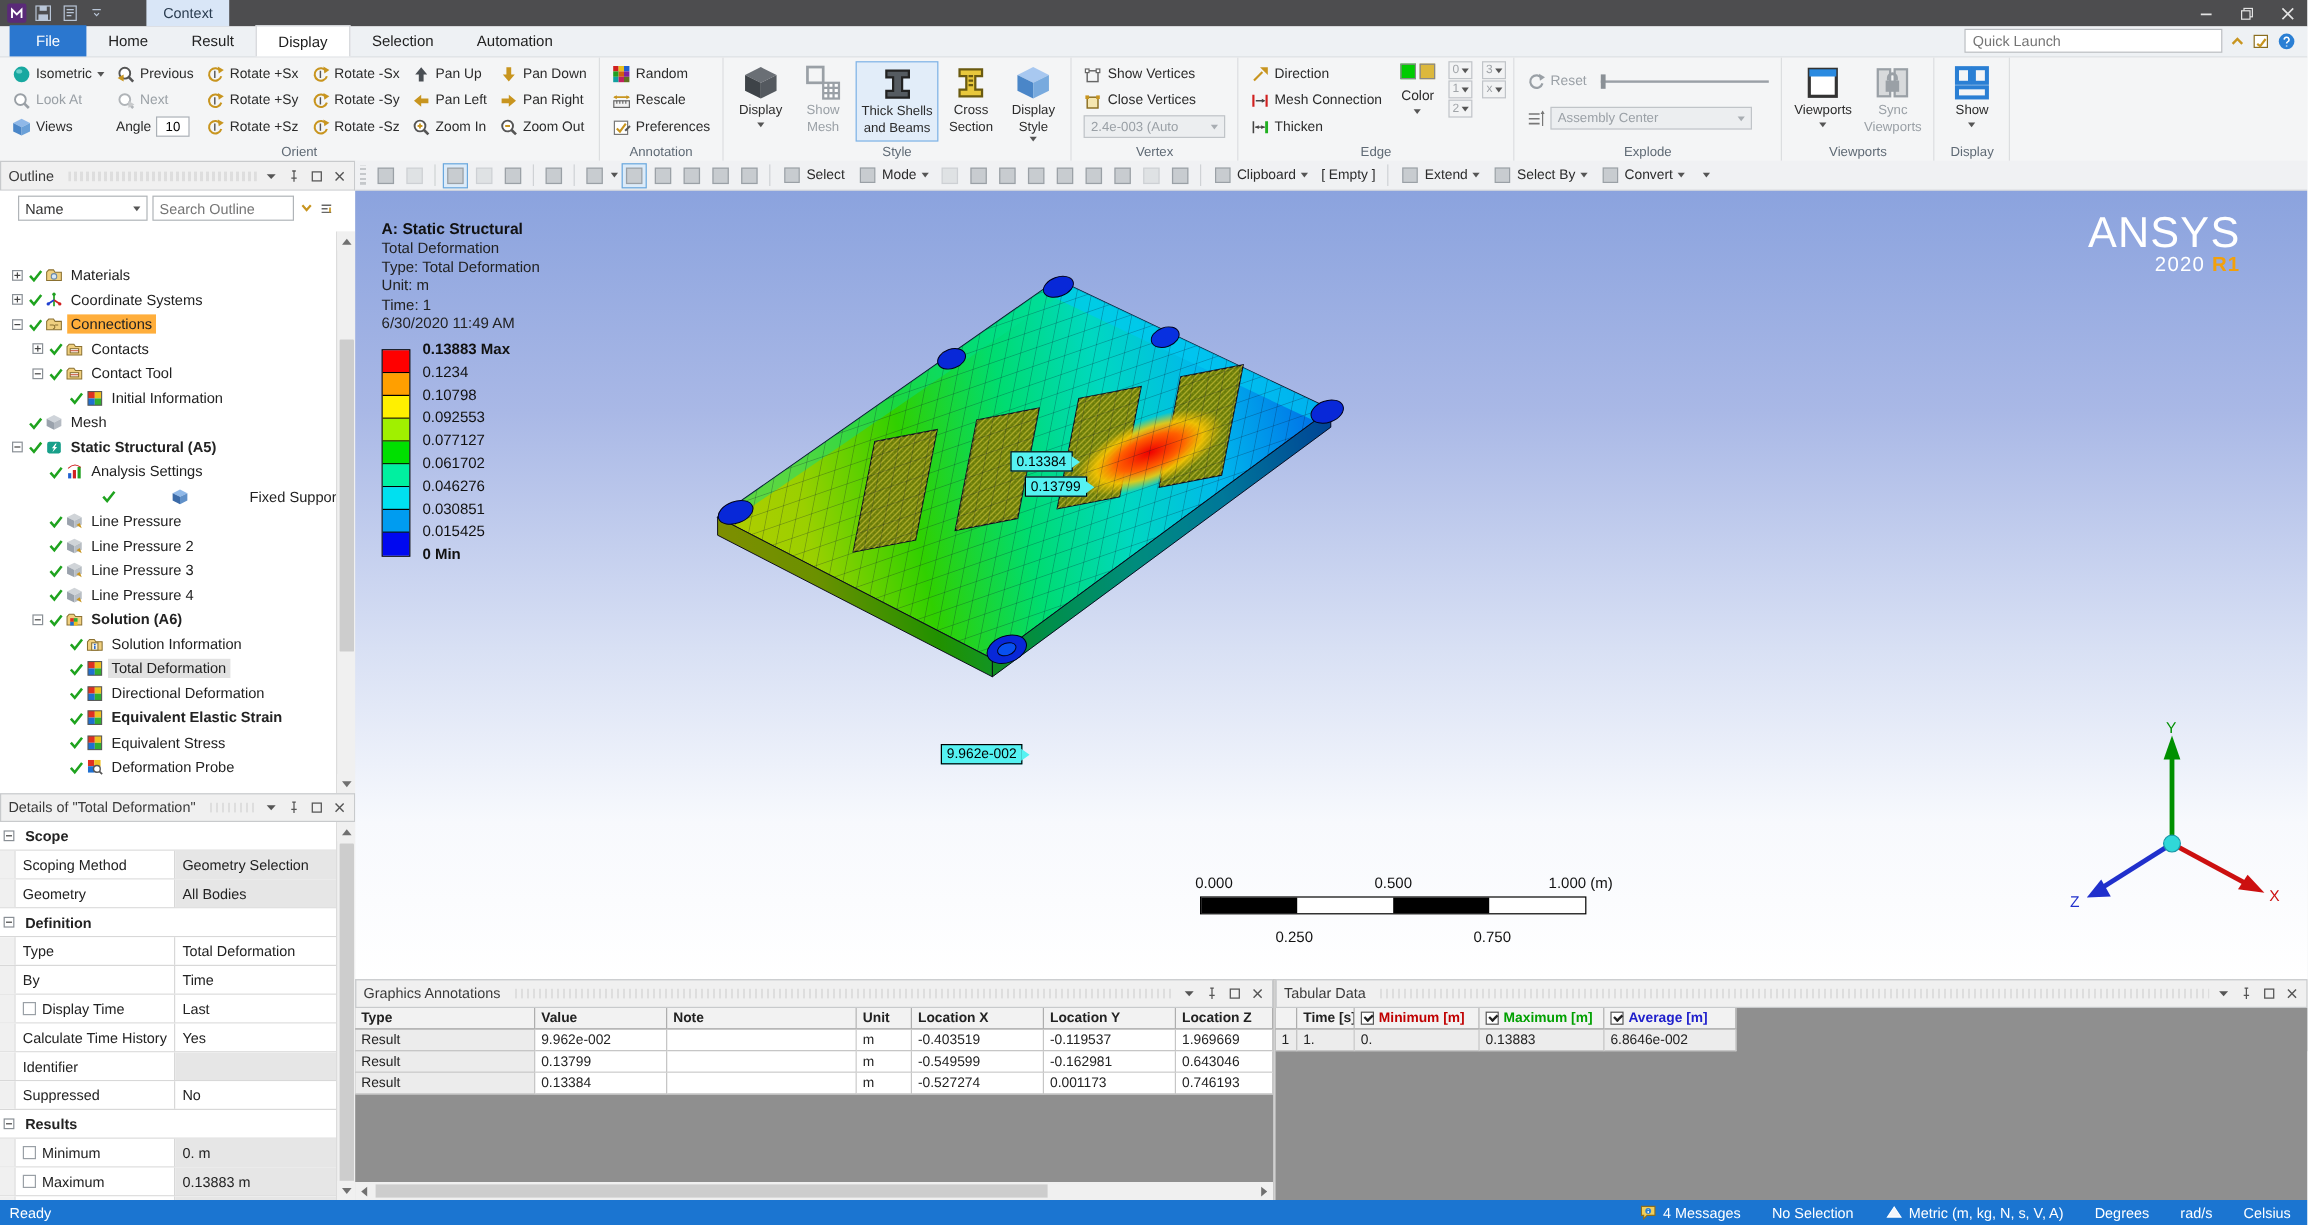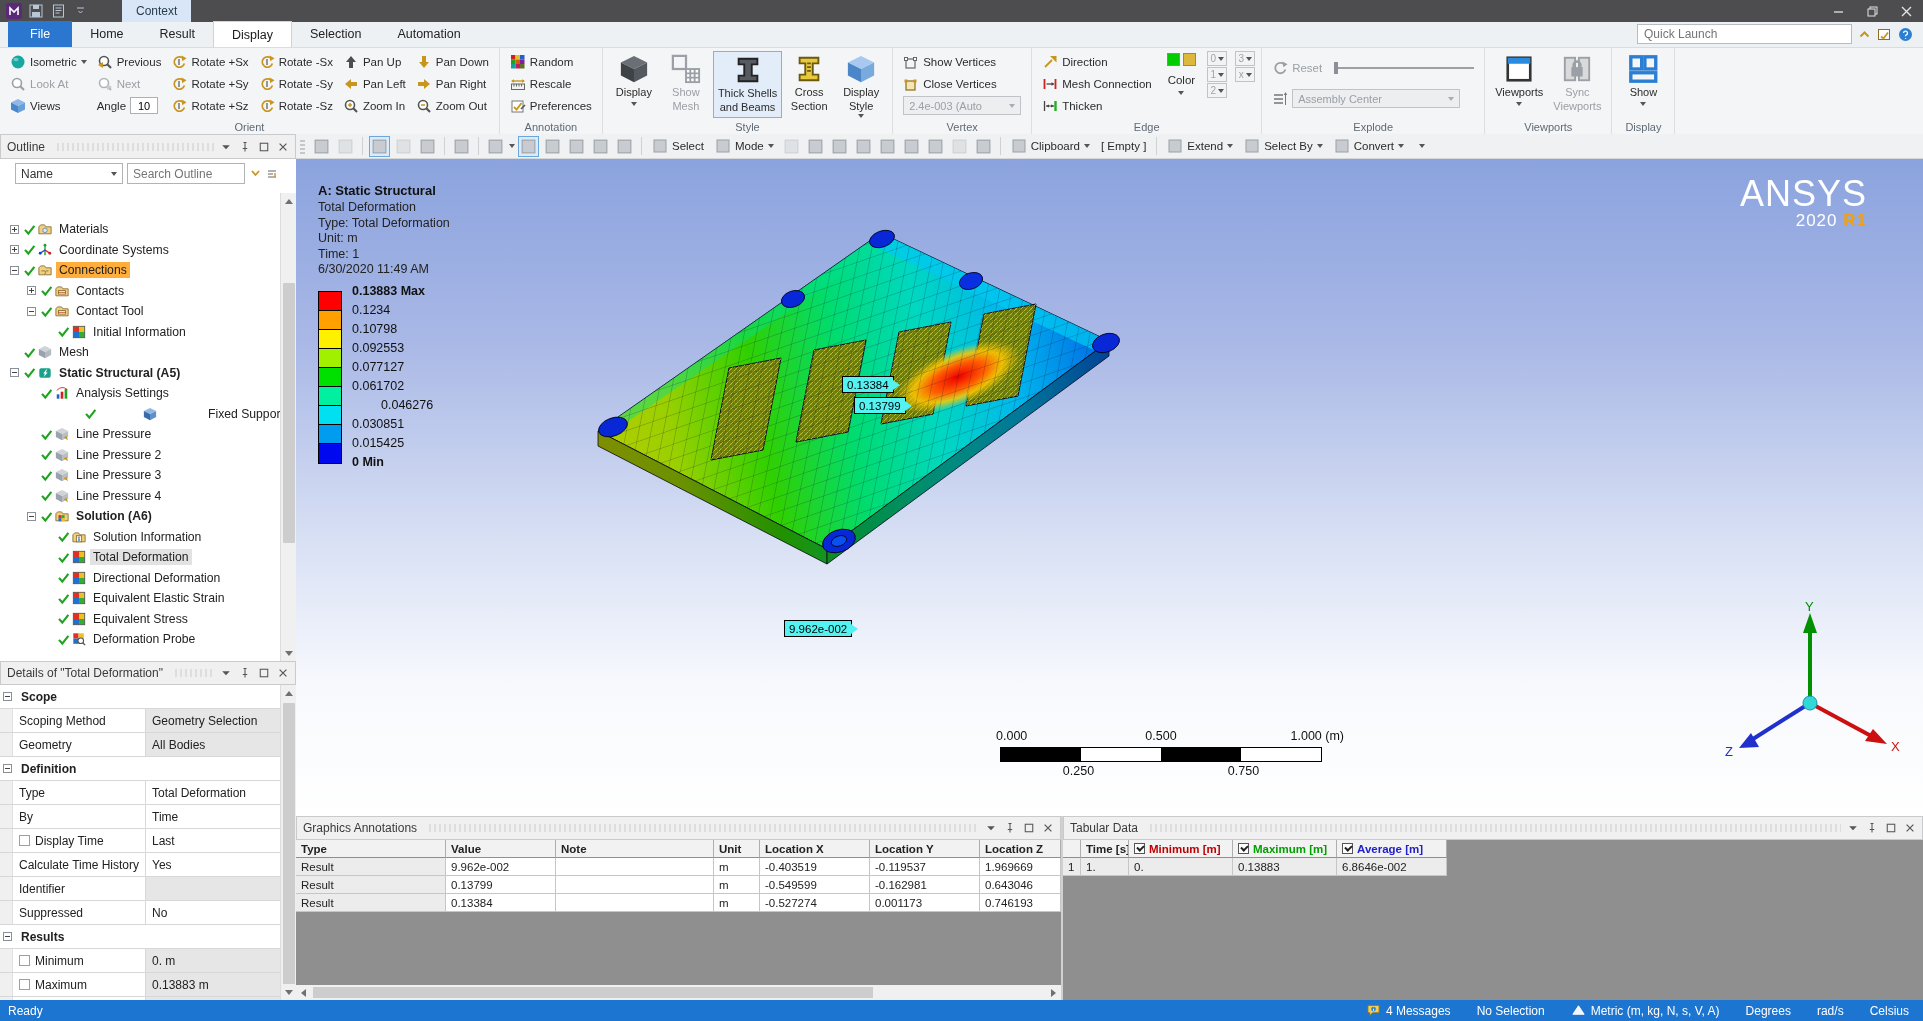--- a/index.html
+++ b/index.html
@@ -119,21 +119,21 @@
   .probe-flag { position:absolute; height:17px; background:#55f2f2; border:1px solid #000; font-size:11.5px; display:flex; align-items:center; padding:0 4px; color:#000; }
   .probe-flag::after { content:""; position:absolute; right:-7px; top:3px; width:0; height:0; border-top:5px solid transparent; border-bottom:5px solid transparent; border-left:7px solid #55f2f2; }
   .flag-0 { left:546px; top:217px; }
   .flag-1 { left:558px; top:238px; }
   .flag-2 { left:488px; top:461px; }
   .scalebar { position:absolute; left:700px; top:570px; width:330px; font-size:12.5px; color:#111; }
   .sb-top { position:relative; height:16px; }
   .sb-bar { position:relative; height:15px; border:1px solid #000; background:#fff; display:flex; margin:2px 4px 0 4px; }
   .sb-seg { flex:1; }
   .sb-seg.b { background:#000; }
-  .sb-bot { position:relative; height:16px; margin-top:2px; }
+  .sb-bot { position:relative; height:16px; margin-top:12px; }
   .triad { position:absolute; right:20px; bottom:40px; }
 
   
   .ga-panel { position:absolute; left:296px; top:816px; width:765px; height:184px; background:#8f8f8f; }
   .td-panel { position:absolute; left:1061px; top:816px; width:862px; height:184px; background:#8f8f8f; border-left:2px solid #d0d0d0; }
   .bp-header { height:24px; }
   .grid-table { display:grid; font-size:11.5px; background:#8f8f8f; }
   .gcell { background:#fff; border-right:1px solid #c6c6c6; border-bottom:1px solid #c6c6c6; padding:2px 5px; display:flex; align-items:center; height:18px; white-space:nowrap; overflow:hidden; }
   .gcell.head { background:#f2f2f2; border-right:1px solid #aeaeae; border-bottom:1px solid #8f8f8f; font-weight:bold; }
   .gcell.rowhead { background:#ececec; }
@@ -1227,21 +1227,21 @@
               <svg viewBox="0 0 16 16" width="14" height="14" xmlns="http://www.w3.org/2000/svg">
                 <rect x="1.5" y="1.5" width="6.5" height="6.5" fill="#e03020"></rect>
                 <rect x="8" y="1.5" width="6.5" height="6.5" fill="#f0c020"></rect>
                 <rect x="1.5" y="8" width="6.5" height="6.5" fill="#2070d0"></rect>
                 <rect x="8" y="8" width="6.5" height="6.5" fill="#30b030"></rect>
                 <rect x="1.5" y="1.5" width="13" height="13" fill="none" stroke="#555"></rect>
               </svg>
             </span>
             <span class="tlabel2">Directional Deformation</span>
           </div>
-          <div class="trow" style="padding-left: 44px;">
+          <div class="trow" style="padding-left: 44px; font-weight: bold;">
             <span class="texp-sp"></span>
             <span class="tcheck">
               <svg viewBox="0 0 16 16" width="13" height="13" xmlns="http://www.w3.org/2000/svg">
                 <path d="M2.5 8.5 l4 4.5 L14 3.5" stroke="#1fa31f" stroke-width="2.6" fill="none"></path>
               </svg>
             </span>
             <span class="ticon">
               <svg viewBox="0 0 16 16" width="14" height="14" xmlns="http://www.w3.org/2000/svg">
                 <rect x="1.5" y="1.5" width="6.5" height="6.5" fill="#e03020"></rect>
                 <rect x="8" y="1.5" width="6.5" height="6.5" fill="#f0c020"></rect>
@@ -1518,21 +1518,21 @@
           <div class="lband" style="background: rgb(0, 224, 240);"></div>
           <div class="lband" style="background: rgb(0, 156, 240);"></div>
           <div class="lband" style="background: rgb(0, 8, 240);"></div>
         </div>
         <div class="llabel edge" style="top: -1px;">0.13883 Max</div>
         <div class="llabel" style="top: 18px;">0.1234</div>
         <div class="llabel" style="top: 37px;">0.10798</div>
         <div class="llabel" style="top: 56px;">0.092553</div>
         <div class="llabel" style="top: 75px;">0.077127</div>
         <div class="llabel" style="top: 94px;">0.061702</div>
-        <div class="llabel" style="top: 113px; margin-left: 29px;">0.046276</div>
+        <div class="llabel" style="top: 113px;">0.046276</div>
         <div class="llabel" style="top: 132px;">0.030851</div>
         <div class="llabel" style="top: 151px;">0.015425</div>
         <div class="llabel edge" style="top: 170px;">0 Min</div>
       </div>
 
     <div class="ansys-logo">
       <div class="ansys-name">ANSYS</div>
       <div class="ansys-ver"><span>2020</span> <span class="rel">R1</span></div>
     </div>
 

